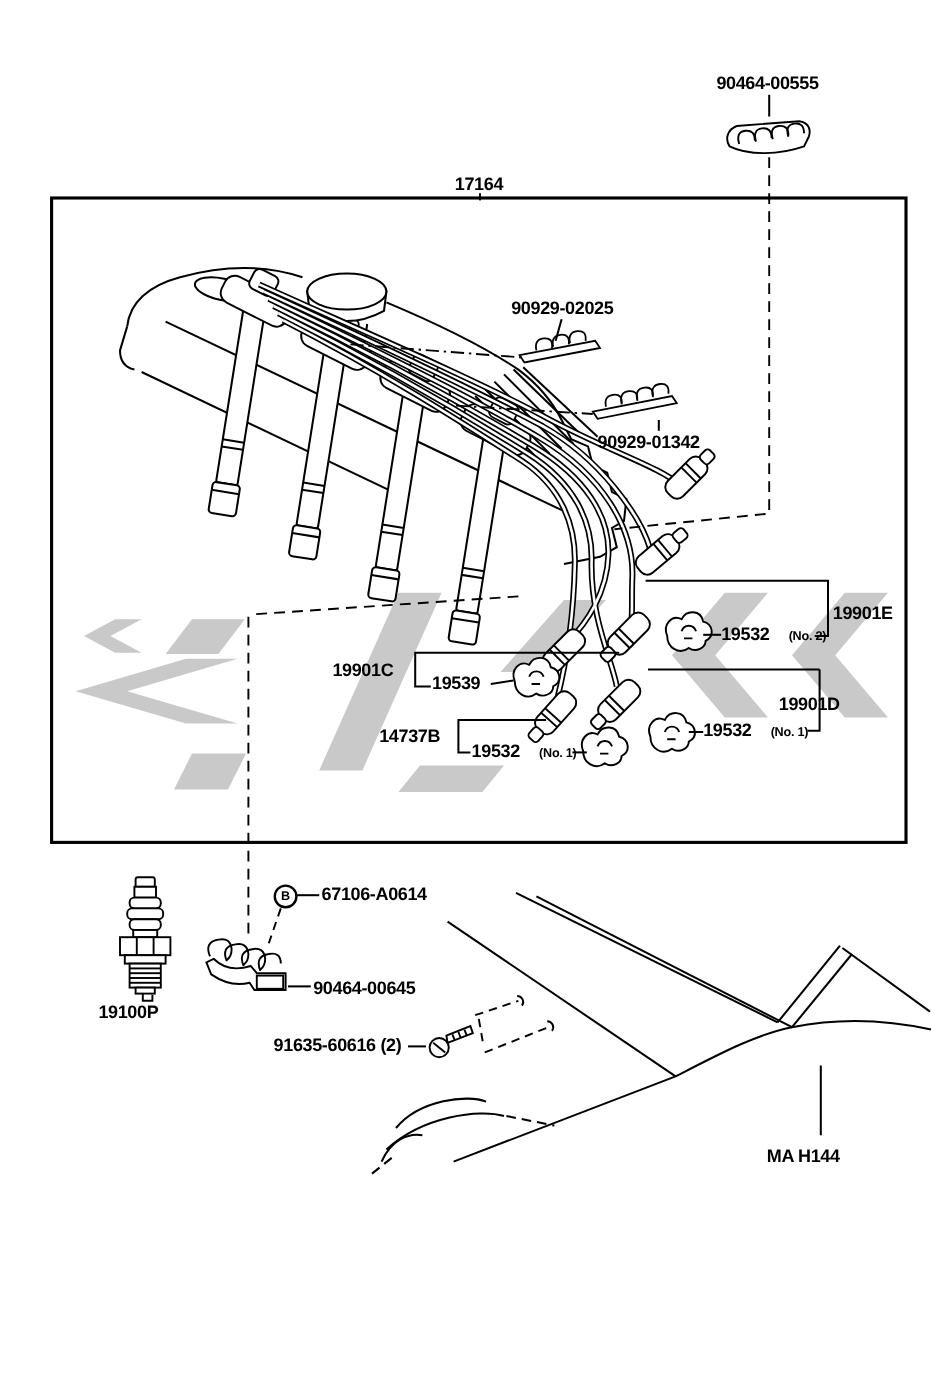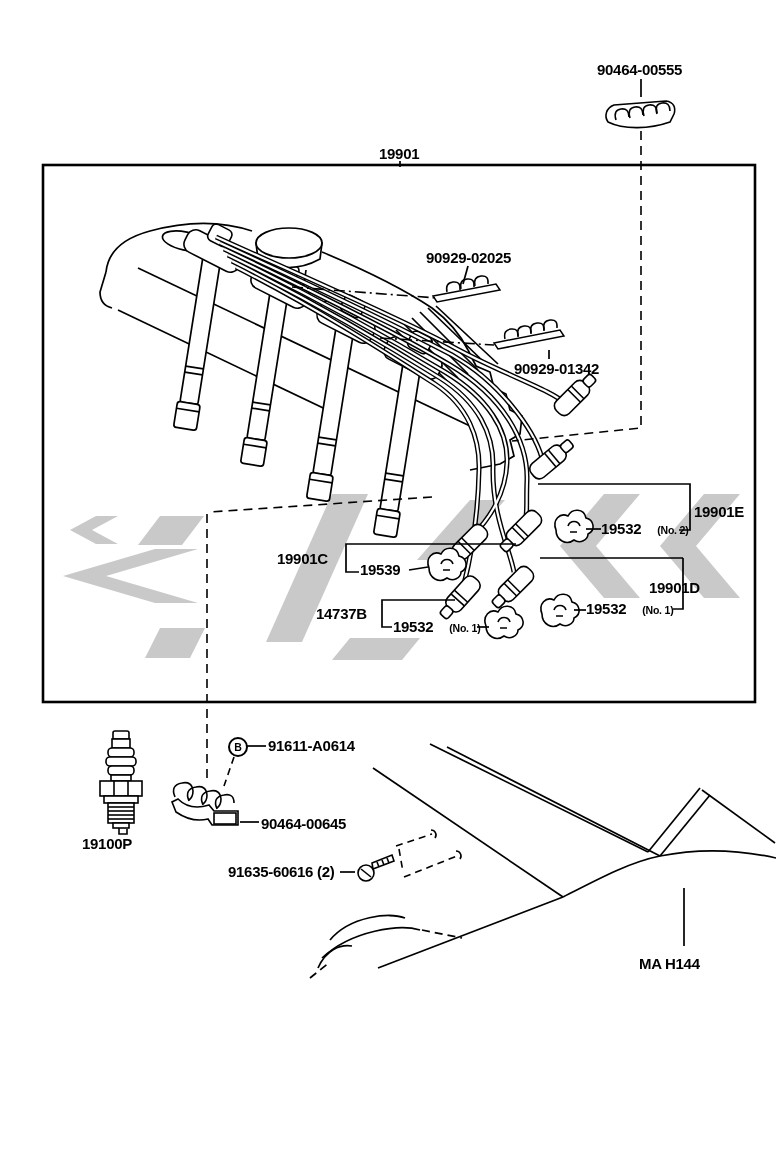--- a/index.html
+++ b/index.html
@@ -288,32 +288,32 @@
     <path d="M684,888 L684,946"></path>
     <path d="M330,940 C350,916 390,912 405,918"></path>
     <path d="M322,958 C352,930 400,924 420,930"></path>
     <path d="M318,968 C326,950 340,944 352,946"></path>
     <path d="M422,930 L462,938" stroke-dasharray="8,5"></path>
     <path d="M310,978 L330,962" stroke-dasharray="8,5"></path>
   </g>
 </svg>
 
 <div class="lbl" style="left:597px;top:62px">90464-00555</div>
-<div class="lbl" style="left:379px;top:146px">19901</div>
+<div class="lbl" style="left:379px;top:146px">17164</div>
 <div class="lbl" style="left:426px;top:250px">90929-02025</div>
-<div class="lbl" style="left:514px;top:361px">90929-01342</div>
+<div class="lbl" style="left:498px;top:361px">90929-01342</div>
 <div class="lbl" style="left:694px;top:504px">19901E</div>
 <div class="lbl" style="left:601px;top:521px"><span>19532</span><span class="sm">(No. 2)</span></div>
 <div class="lbl" style="left:277px;top:551px">19901C</div>
 <div class="lbl" style="left:360px;top:562px">19539</div>
 <div class="lbl" style="left:649px;top:580px">19901D</div>
 <div class="lbl" style="left:586px;top:601px"><span>19532</span><span class="sm">(No. 1)</span></div>
 <div class="lbl" style="left:316px;top:606px">14737B</div>
 <div class="lbl" style="left:393px;top:619px"><span>19532</span><span class="sm">(No. 1)</span></div>
 
 <div class="circle-marker" style="left:228px;top:737px">B</div>
-<div class="lbl" style="left:268px;top:738px">91611-A0614</div>
+<div class="lbl" style="left:268px;top:738px">67106-A0614</div>
 <div class="lbl" style="left:82px;top:836px">19100P</div>
 <div class="lbl" style="left:261px;top:816px">90464-00645</div>
 <div class="lbl" style="left:228px;top:864px">91635-60616 (2)</div>
 <div class="lbl" style="left:639px;top:956px">MA H144</div>
 
 </div>
 
 </body></html>

